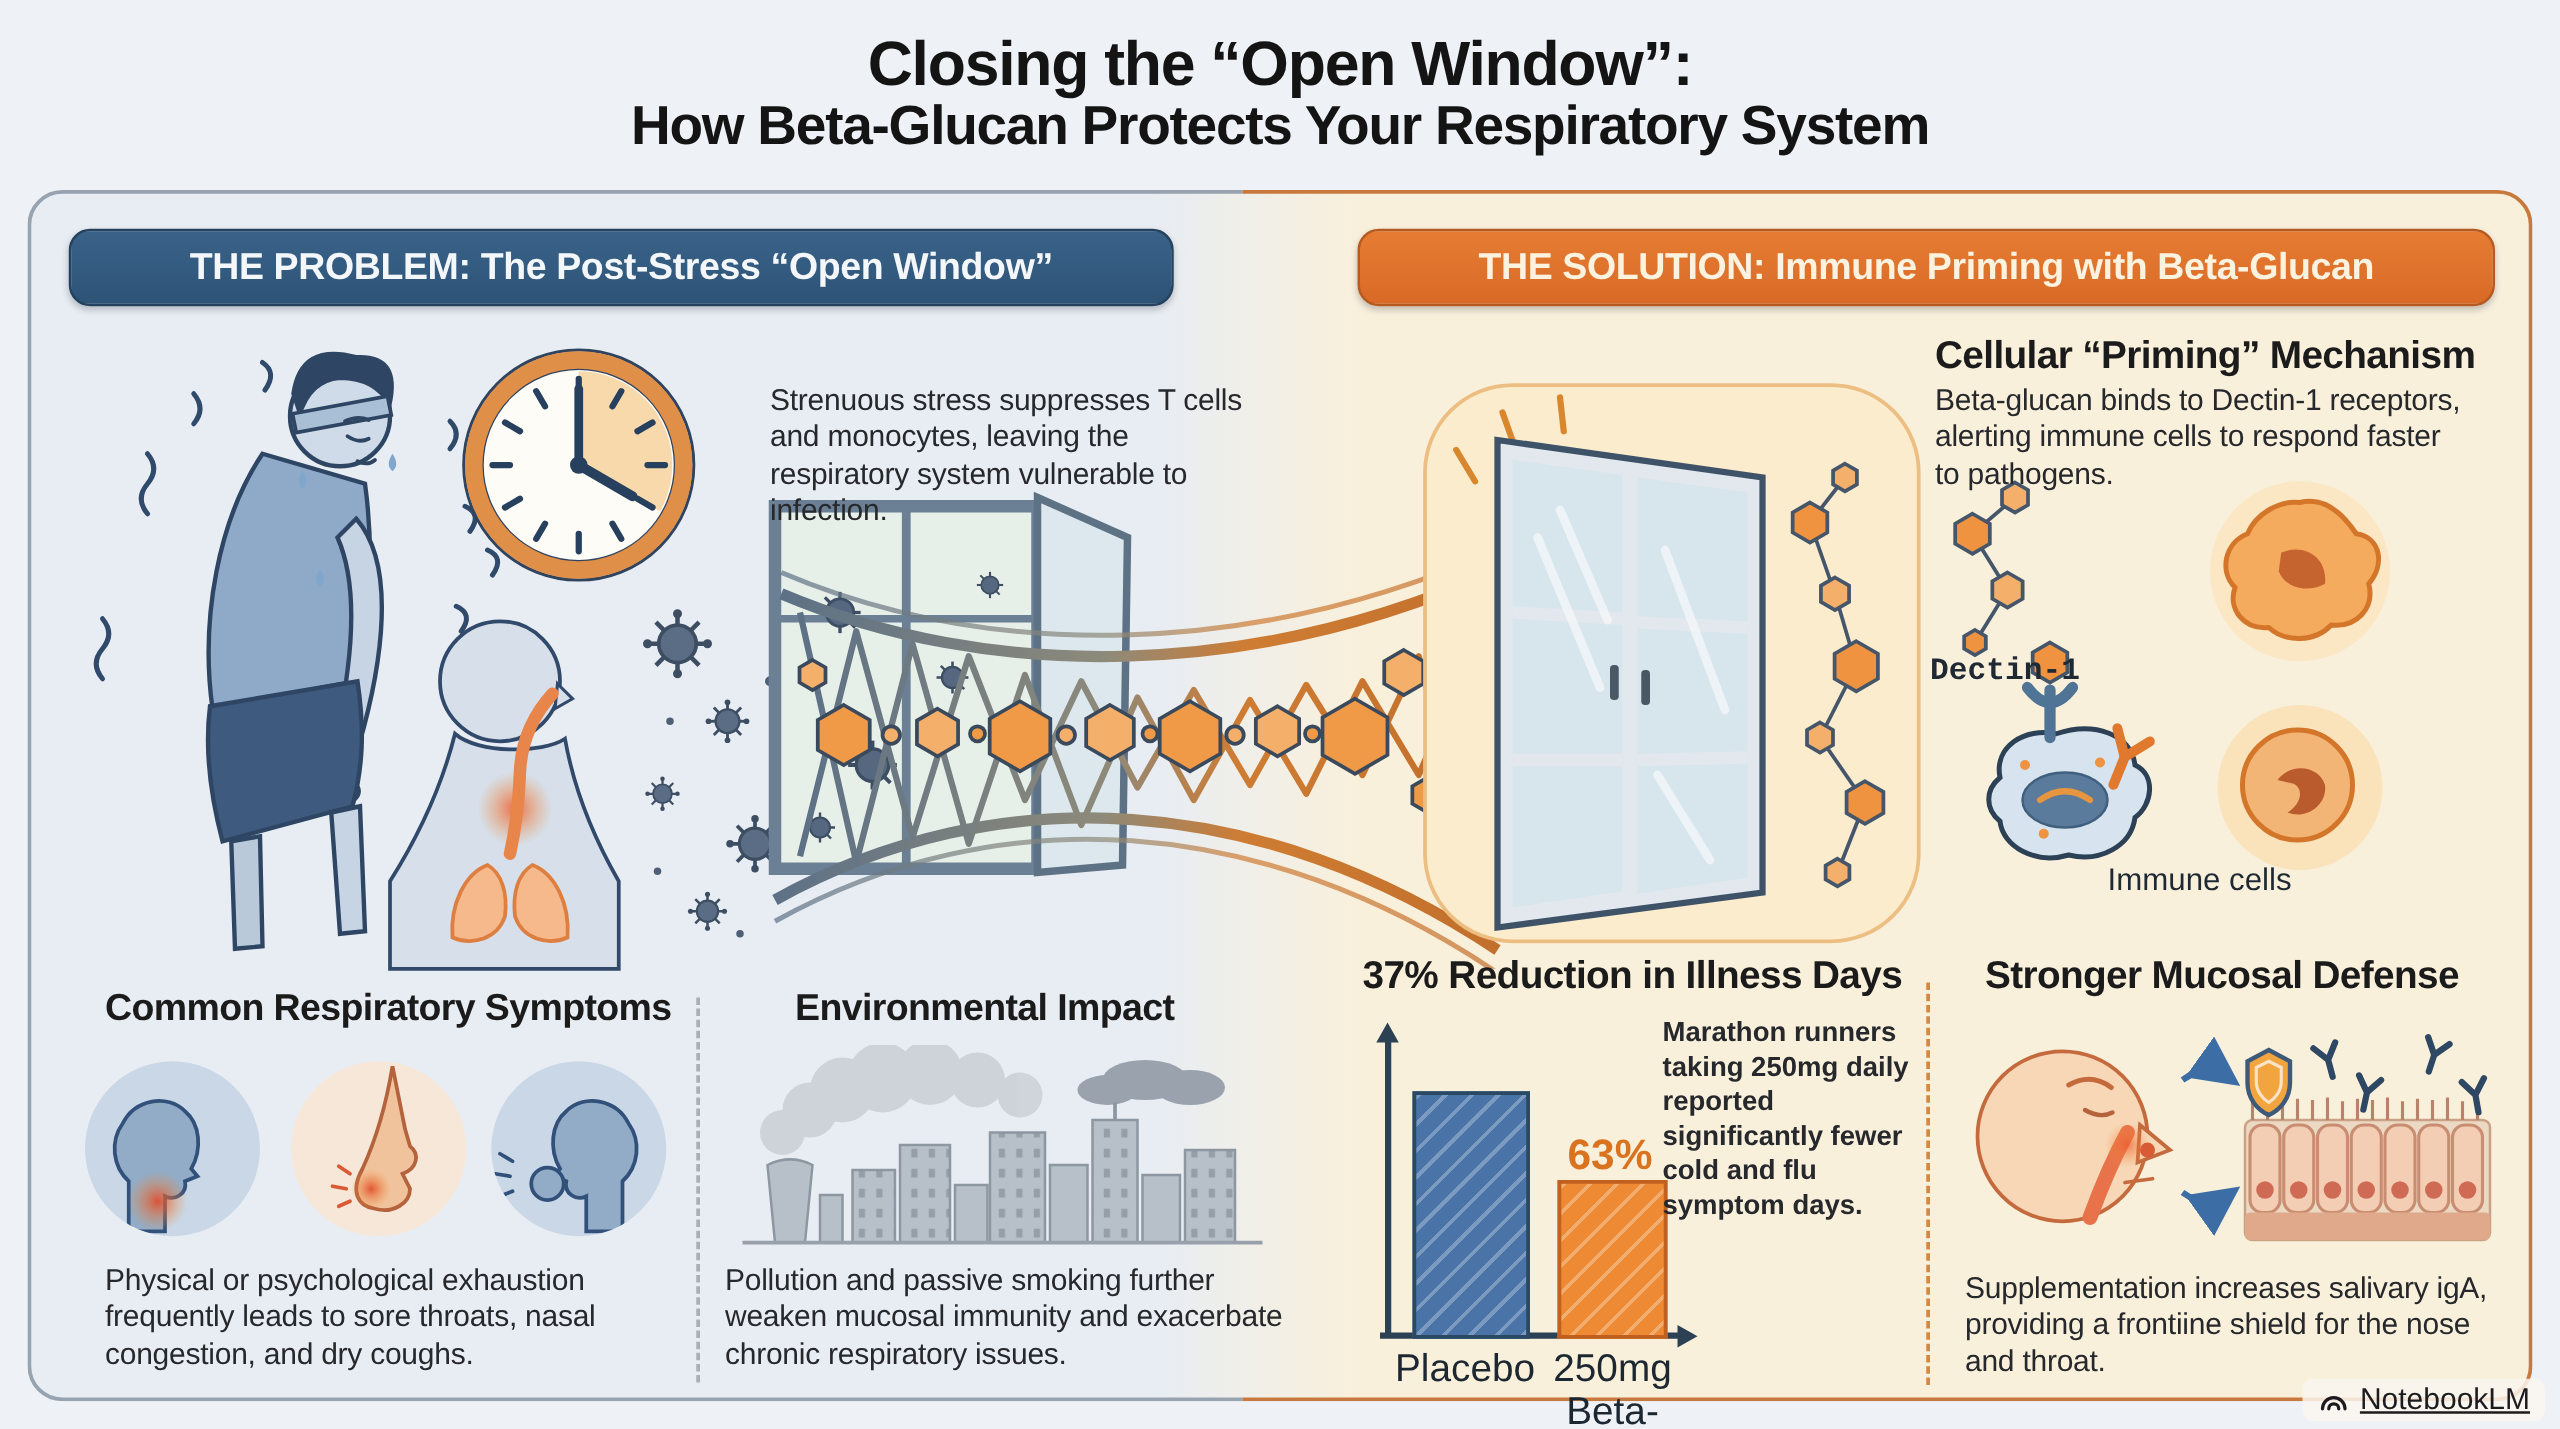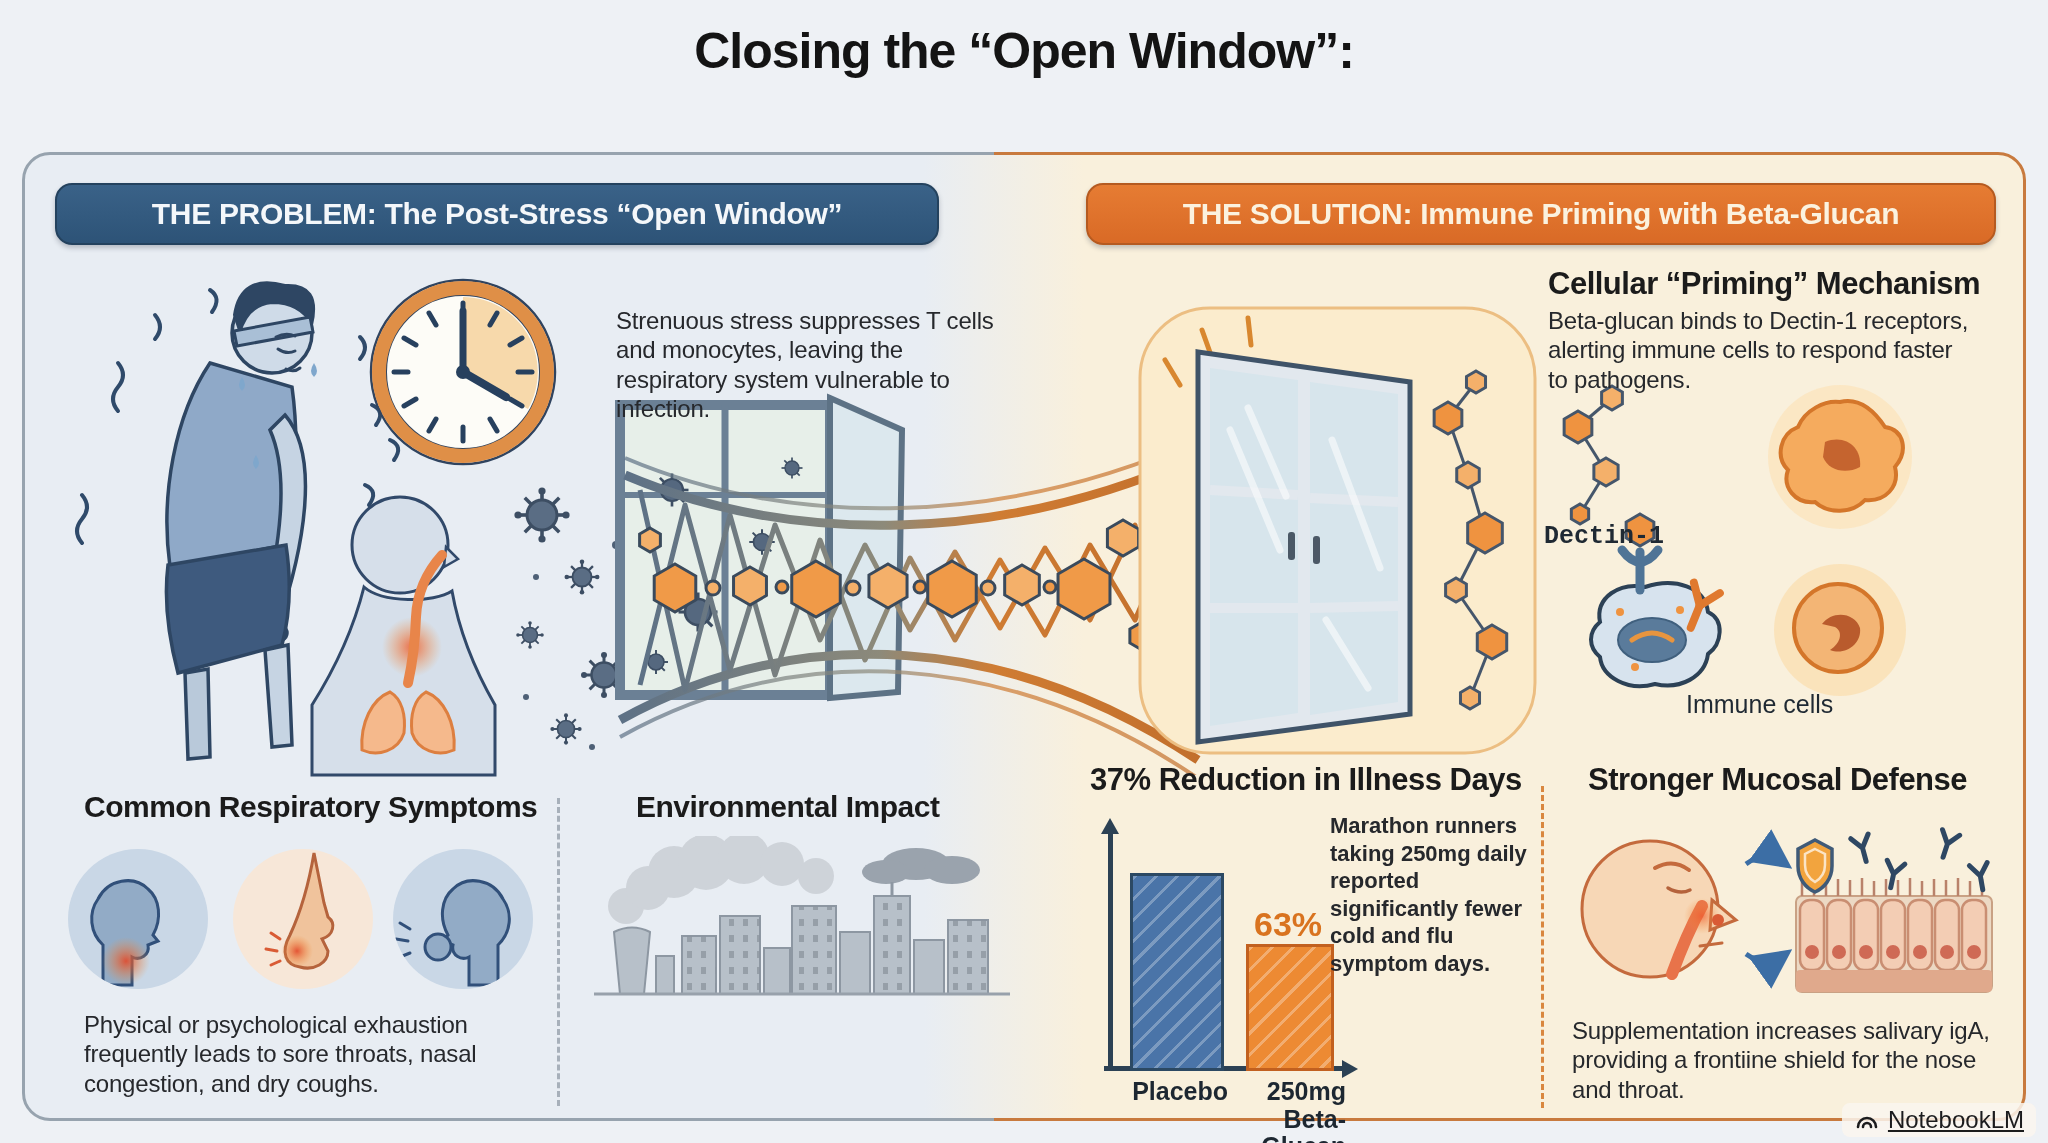--- a/index.html
+++ b/index.html
@@ -34,38 +34,39 @@
   .x-axis{position:absolute;left:16px;top:250px;width:240px;height:5px;background:#2c4154;}
   .x-arrow{position:absolute;left:254px;top:244px;width:0;height:0;
      border-top:9px solid transparent;border-bottom:9px solid transparent;border-left:16px solid #2c4154;}
   .bar{position:absolute;bottom:45px;}
   .bar.placebo{left:42px;width:88px;background:#4a74a8;border:3px solid #2c4963;
      background-image:repeating-linear-gradient(135deg,rgba(255,255,255,.28) 0 3px,transparent 3px 15px);}
   .bar.beta{left:158px;width:82px;background:#ed8a33;border:3px solid #c2601f;
      background-image:repeating-linear-gradient(135deg,rgba(255,255,255,.3) 0 3px,transparent 3px 15px);}
   .pct{position:absolute;left:150px;width:100px;text-align:center;color:#d9731f;
      font-size:34px;font-weight:800;}
-  .cat{position:absolute;top:262px;text-align:right;font-size:25px;color:#1d2731;line-height:1.1;font-weight:bold;}
+  .cat{position:absolute;top:262px;text-align:center;font-size:31px;color:#1d2731;line-height:1.1;}
   .cat.c0{left:28px;width:112px;}
   .cat.c1{left:146px;width:112px;}
   .caption{font-size:22px;line-height:1.25;color:#26282c;font-weight:bold;}
   .watermark{right:12px;bottom:6px;display:flex;align-items:center;gap:8px;
      background:rgba(250,246,238,.85);padding:3px 12px;border-radius:8px;text-decoration:underline;}
   .watermark span{font-size:24px;color:#1c1c1e;font-weight:500;}
 </style>
 </head>
 <body>
 
 <div class="stage">
 
   <div class="abs content-bg"></div>
   <div class="abs frame gray"></div>
   <div class="abs frame orange"></div>
 
   <div class="abs title-line t1">Closing the “Open Window”:</div>
+  <div class="abs title-line t2">How Beta-Glucan Protects Your Respiratory System</div>
 
   <div class="abs pill problem">THE PROBLEM: The Post-Stress “Open Window”</div>
   <div class="abs pill solution">THE SOLUTION: Immune Priming with Beta-Glucan</div>
 
   <svg class="abs" style="left:60px;top:245px;" width="600" height="540" viewBox="0 0 600 540">
     <defs>
       <g id="vA">
         <circle r="10" fill="#5a6d84" stroke="#3d4e63" stroke-width="2"></circle>
         <g stroke="#3d4e63" stroke-width="2.4">
           <line x1="0" y1="-10" x2="0" y2="-16"></line>
@@ -417,20 +418,21 @@
     <g fill="url(#winpat)" opacity=".75">
       <rect x="96" y="100" width="34" height="58"></rect>
         <rect x="134" y="80" width="40" height="78"></rect>
       <rect x="206" y="70" width="44" height="88"></rect>
         <rect x="288" y="60" width="36" height="98"></rect>
       <rect x="362" y="84" width="40" height="74"></rect>
     </g>
     <line x1="306" y1="60" x2="306" y2="46" stroke="#8d97a2" stroke-width="3"></line>
     <line x1="8" y1="158" x2="424" y2="158" stroke="#98a1ab" stroke-width="3"></line>
   </svg>
+  <div class="abs body-txt" style="left:580px;top:1010px;width:470px;">Pollution and passive smoking further weaken mucosal immunity and exacerbate chronic respiratory issues.</div>
 
   <div class="abs h1" style="left:1090px;top:762px;width:470px;">37% Reduction in Illness Days</div>
   <div class="abs chart">
     <div class="y-axis"></div>
     <div class="y-arrow"></div>
     <div class="x-axis"></div>
     <div class="x-arrow"></div>
     <div class="bar placebo" style="height: 192px;"></div>
     <div class="bar beta" style="height: 121px;"></div>
     <div class="pct" style="bottom: 172px;">63%</div>

